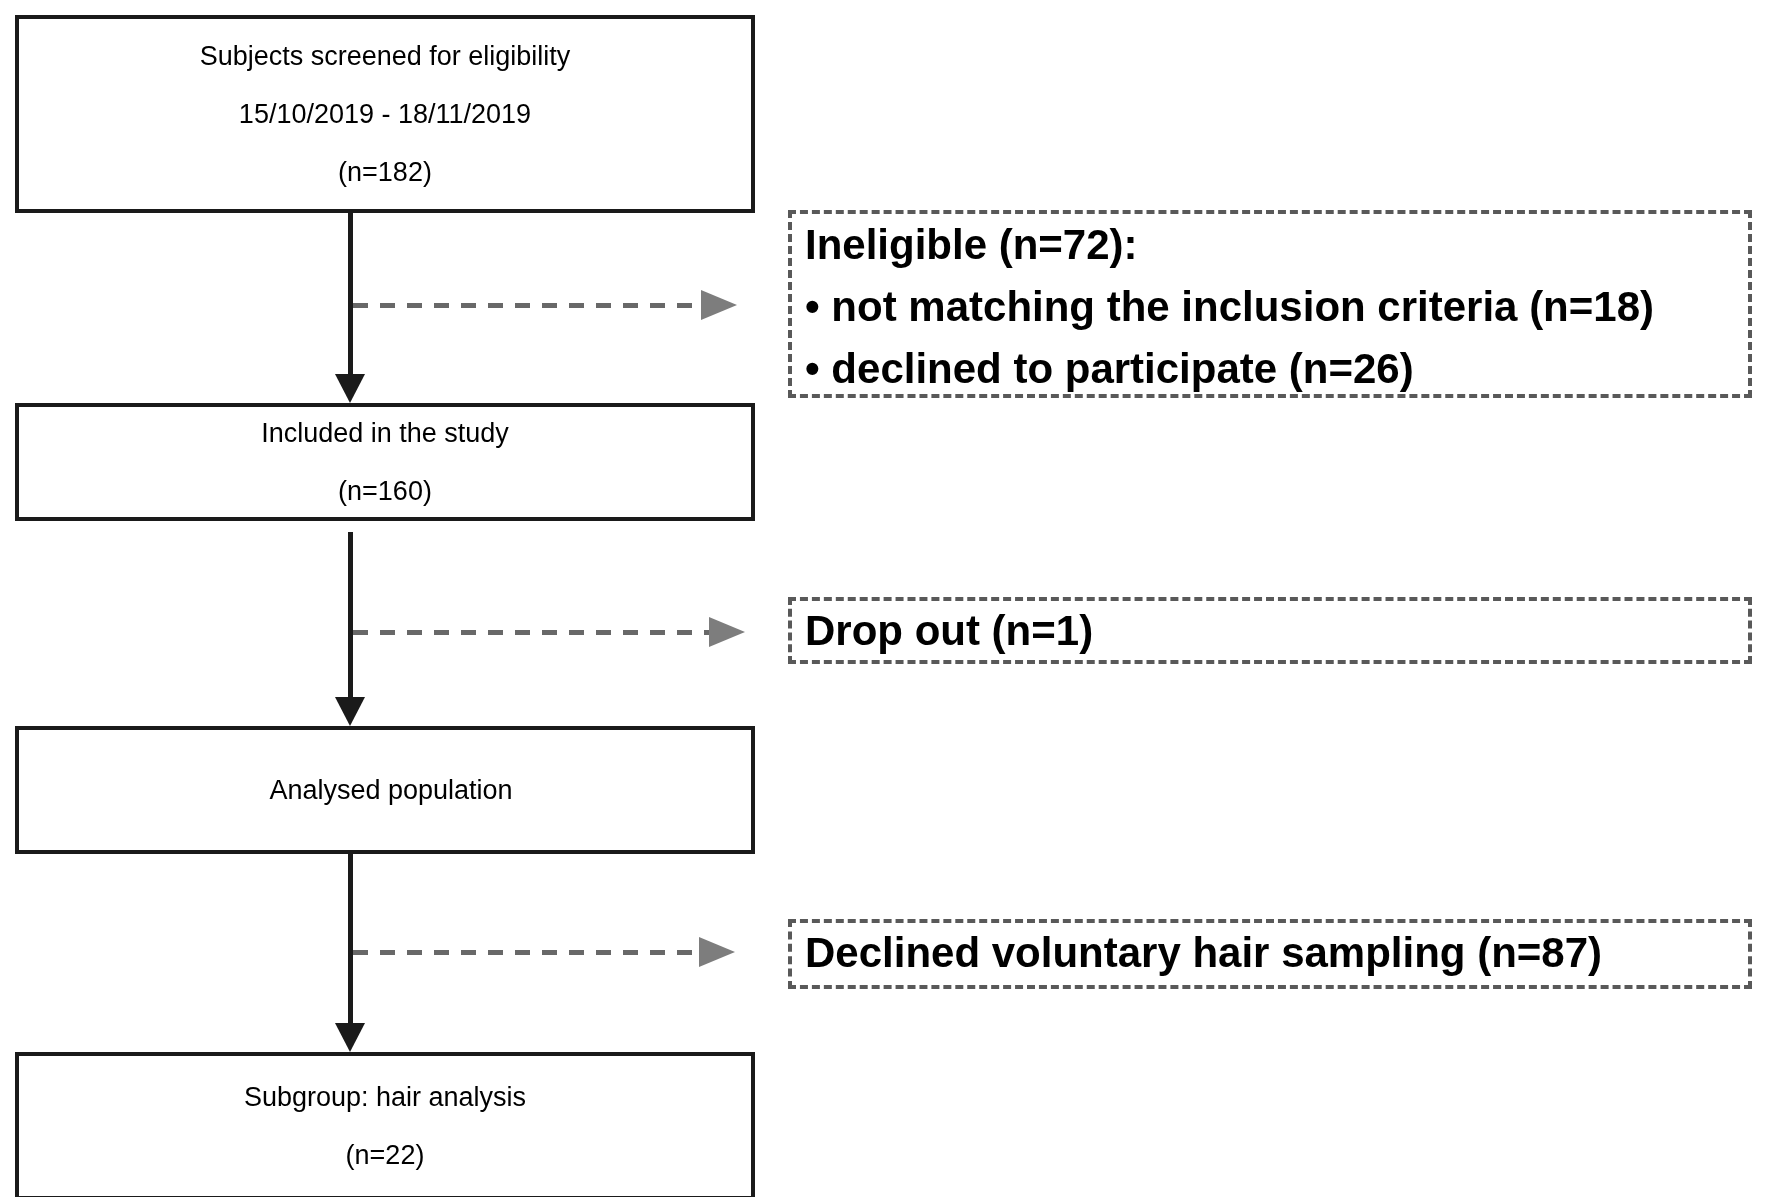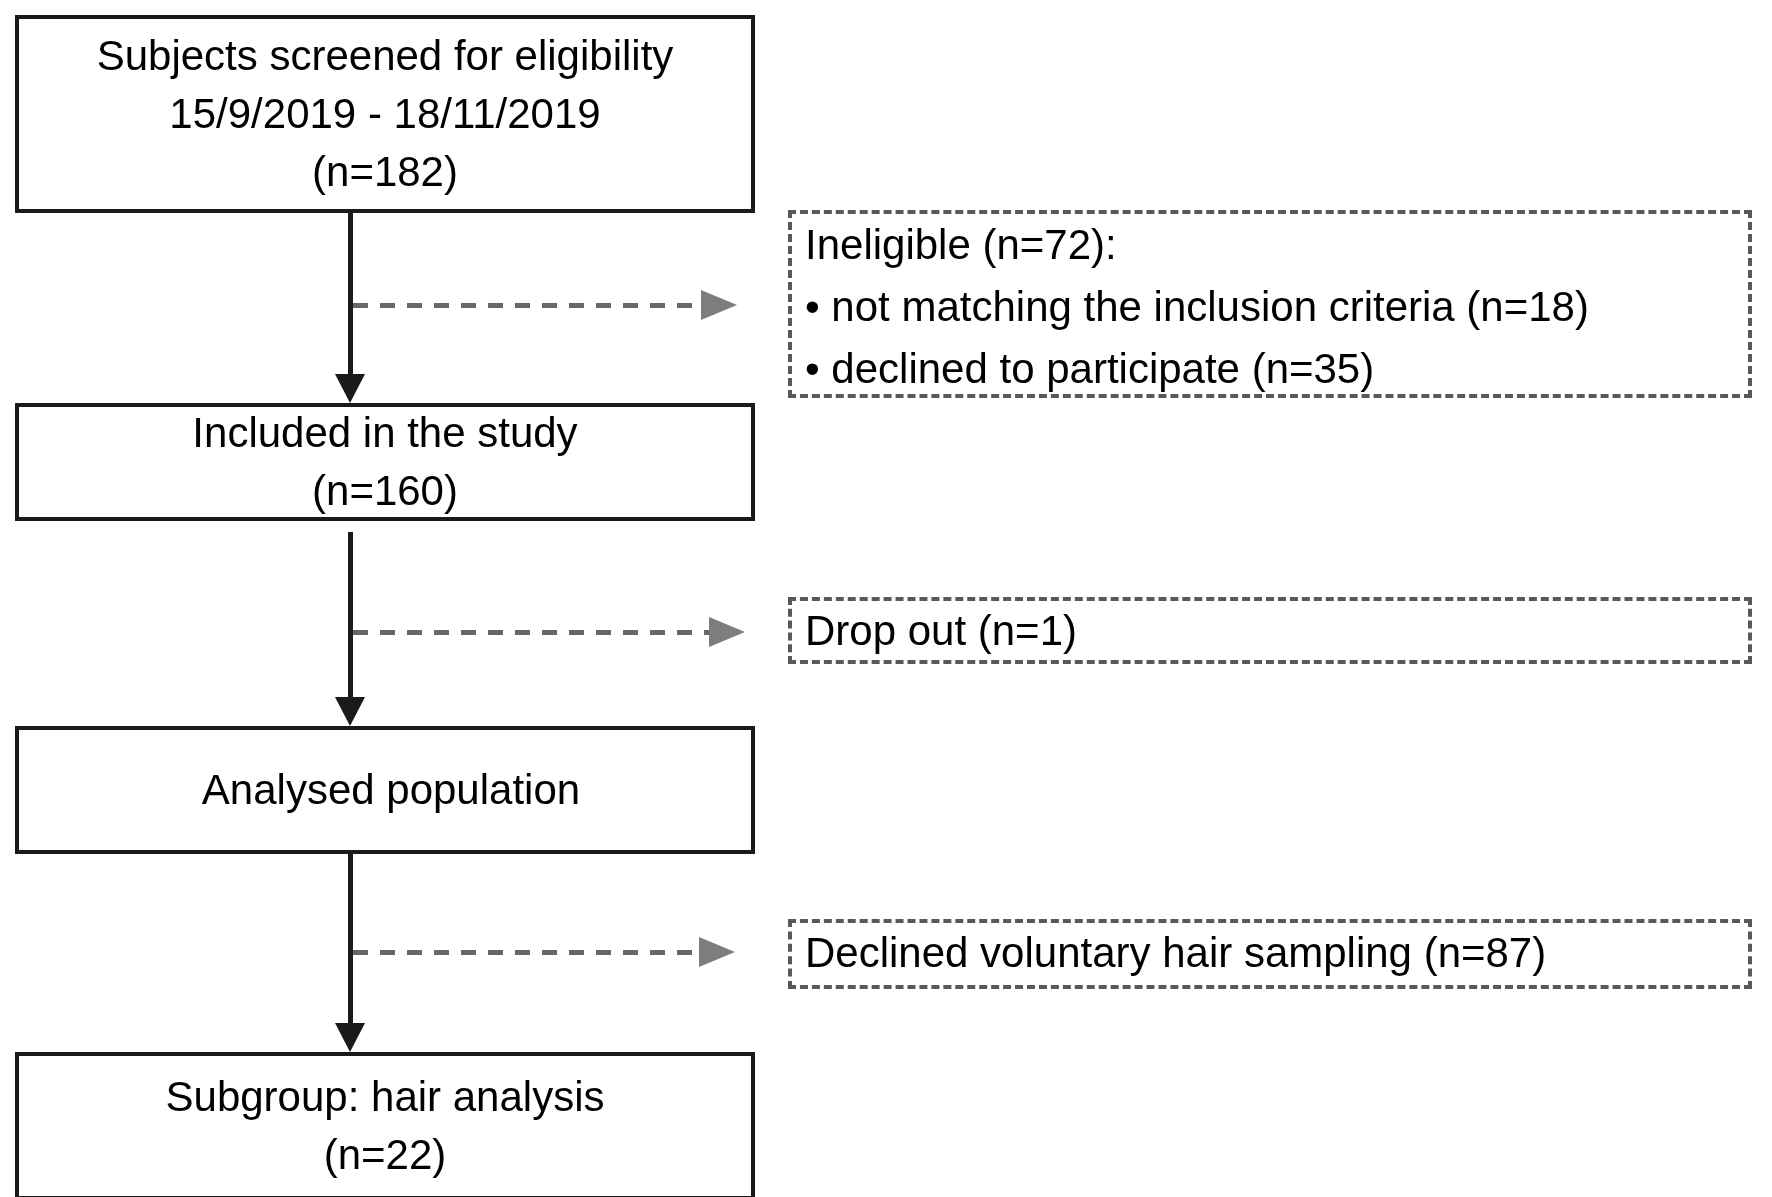--- a/index.html
+++ b/index.html
@@ -22,21 +22,21 @@
     left: 15px;
     width: 740px;
     box-sizing: border-box;
     border: 4px solid #1a1a1a;
     background: #ffffff;
     display: flex;
     flex-direction: column;
     justify-content: center;
     align-items: center;
     text-align: center;
-    font-size: 42px;
+    font-size: 27px;
     line-height: 58px;
   }
   #fbox-screened  { top: 15px;   height: 198px; }
   #fbox-included  { top: 403px;  height: 118px; }
   #fbox-analysed  { top: 726px;  height: 128px; padding-left: 12px; }
   #fbox-subgroup  { top: 1052px; height: 148px; }
 
   
   .dbox {
     position: absolute;
@@ -45,20 +45,21 @@
     box-sizing: border-box;
     border: 4px dashed #595959;
     background: #ffffff;
     display: flex;
     flex-direction: column;
     justify-content: flex-start;
     text-align: left;
     padding-left: 13px;
     font-size: 42px;
     line-height: 60px;
+    font-weight: bold;
   }
   #dbox-ineligible { top: 210px; height: 188px; line-height: 62px; }
   #dbox-dropout    { top: 597px; height: 67px; }
   #dbox-declined   { top: 919px; height: 70px; }
 
   .line { white-space: nowrap; }
 
   
   .vline {
     position: absolute;
@@ -101,42 +102,42 @@
   #hhead-2 { left: 709px; top: 617px; }
   #hhead-3 { left: 699px; top: 937px; }
 </style>
 </head>
 <body>
 
 <div id="canvas">
 
   <div class="fbox" id="fbox-screened">
     <div class="line">Subjects screened for eligibility</div>
-    <div class="line">15/9/2019 - 18/11/2019</div>
+    <div class="line">15/10/2019 - 18/11/2019</div>
     <div class="line">(n=182)</div>
   </div>
 
   <div class="fbox" id="fbox-included">
     <div class="line">Included in the study</div>
     <div class="line">(n=160)</div>
   </div>
 
   <div class="fbox" id="fbox-analysed">
     <div class="line">Analysed population</div>
   </div>
 
   <div class="fbox" id="fbox-subgroup">
     <div class="line">Subgroup: hair analysis</div>
     <div class="line">(n=22)</div>
   </div>
 
   <div class="dbox" id="dbox-ineligible">
     <div class="line">Ineligible (n=72):</div>
     <div class="line">• not matching the inclusion criteria (n=18)</div>
-    <div class="line">• declined to participate (n=35)</div>
+    <div class="line">• declined to participate (n=26)</div>
   </div>
 
   <div class="dbox" id="dbox-dropout">
     <div class="line">Drop out (n=1)</div>
   </div>
 
   <div class="dbox" id="dbox-declined">
     <div class="line">Declined voluntary hair sampling (n=87)</div>
   </div>
 

